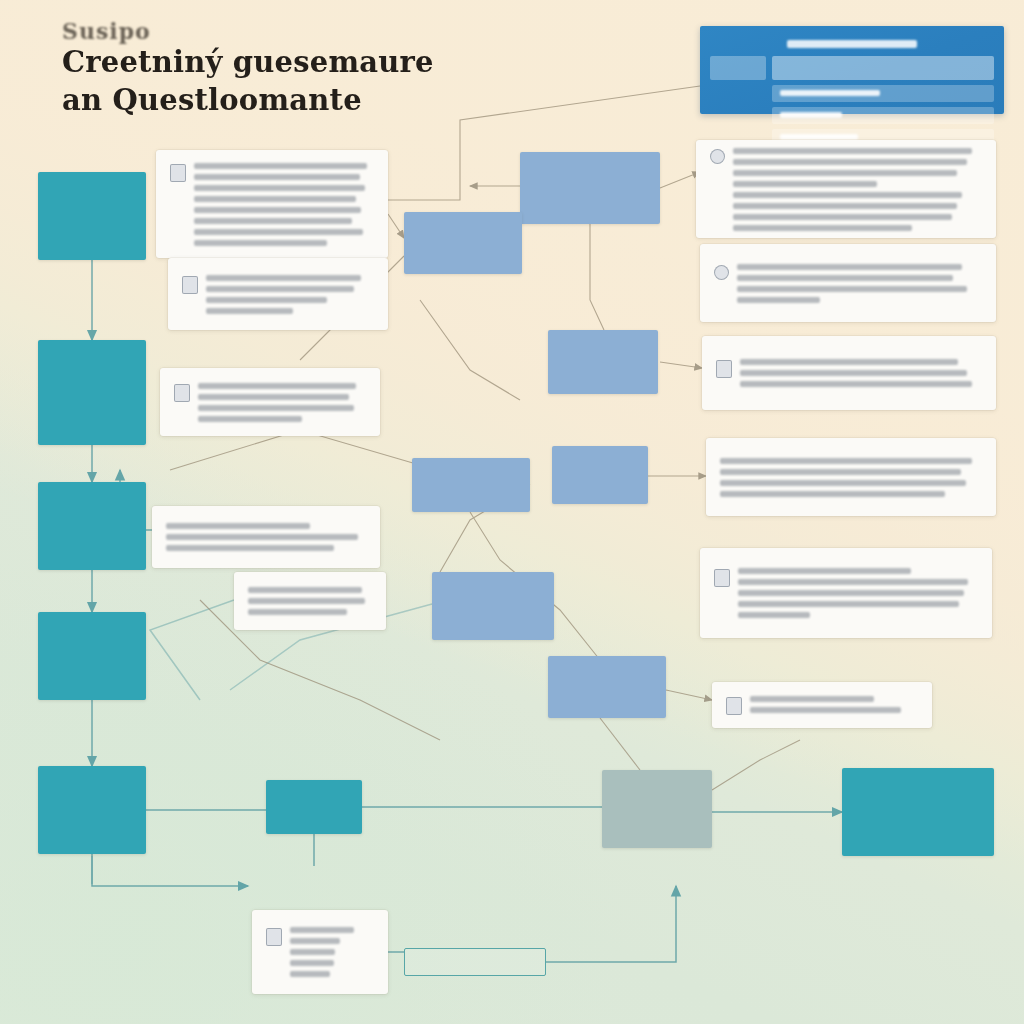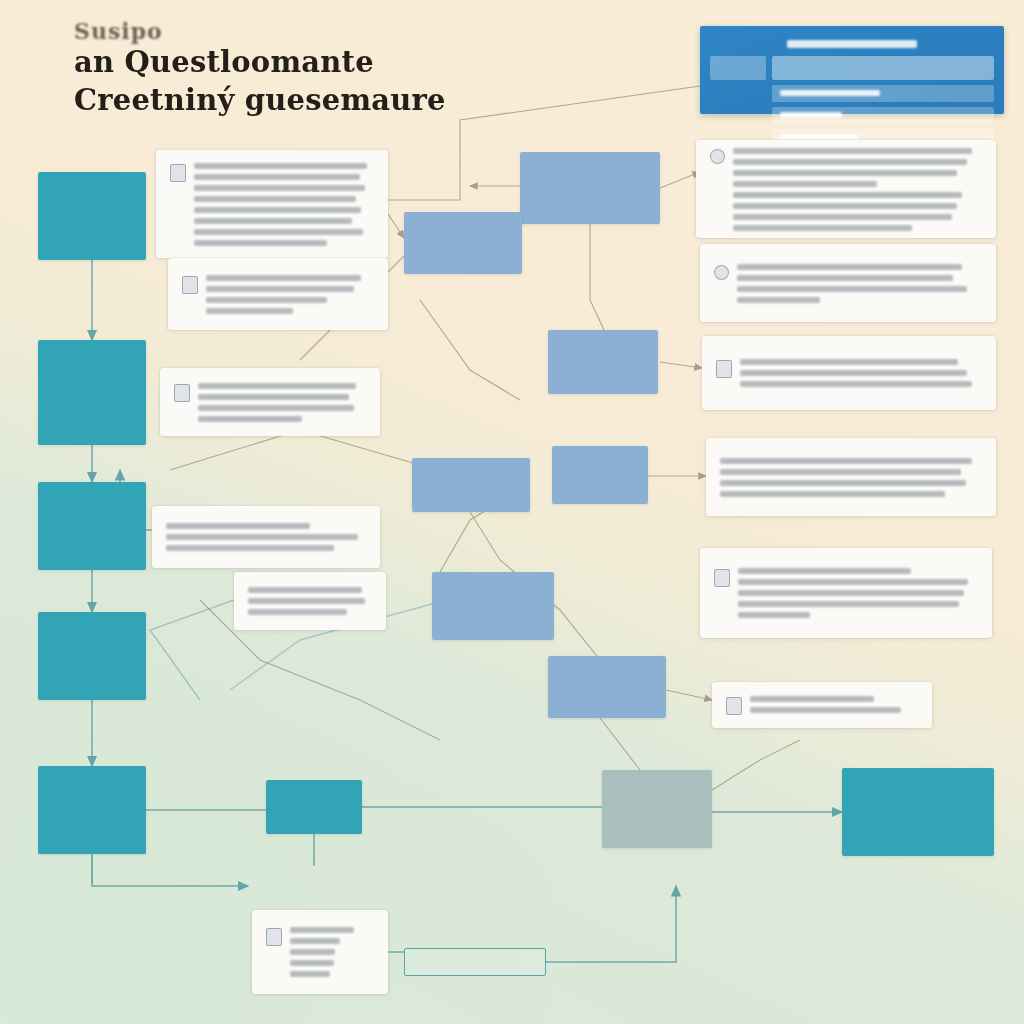--- a/index.html
+++ b/index.html
@@ -164,24 +164,24 @@
       <path d="M170,470 L300,430 L430,468"></path>
       <path d="M470,512 L500,560 L560,610 L600,660"></path>
       <path d="M530,484 L470,520 L440,572"></path>
       <path d="M666,690 L712,700" marker-end="url(#ah-n)"></path>
       <path d="M600,718 L640,770"></path>
       <path d="M712,790 L760,760 L800,740"></path>
       <path d="M200,600 L260,660 L360,700 L440,740"></path>
     </g>
   </svg>
 
-  <div class="heading" style="left:74px;top:18px;">
+  <div class="heading" style="left:62px;top:18px;">
     <div class="kicker">Susipo</div>
+    <div class="title">Creetniný guesemaure</div>
     <div class="title">an Questloomante</div>
-    <div class="title">Creetniný guesemaure</div>
   </div>
 
   <div class="node panel-blue" id="blue-panel" style="left: 700px; top: 26px; width: 304px; height: 88px;">
     <div class="pb-title"></div>
     <div class="pb-strip">
       <div class="pb-cell" style="width:56px;"></div>
       <div class="pb-cell" style="flex:1;background:rgba(255,255,255,.42);"></div>
     </div>
     <div class="pb-rows">
       <div class="pb-row">

